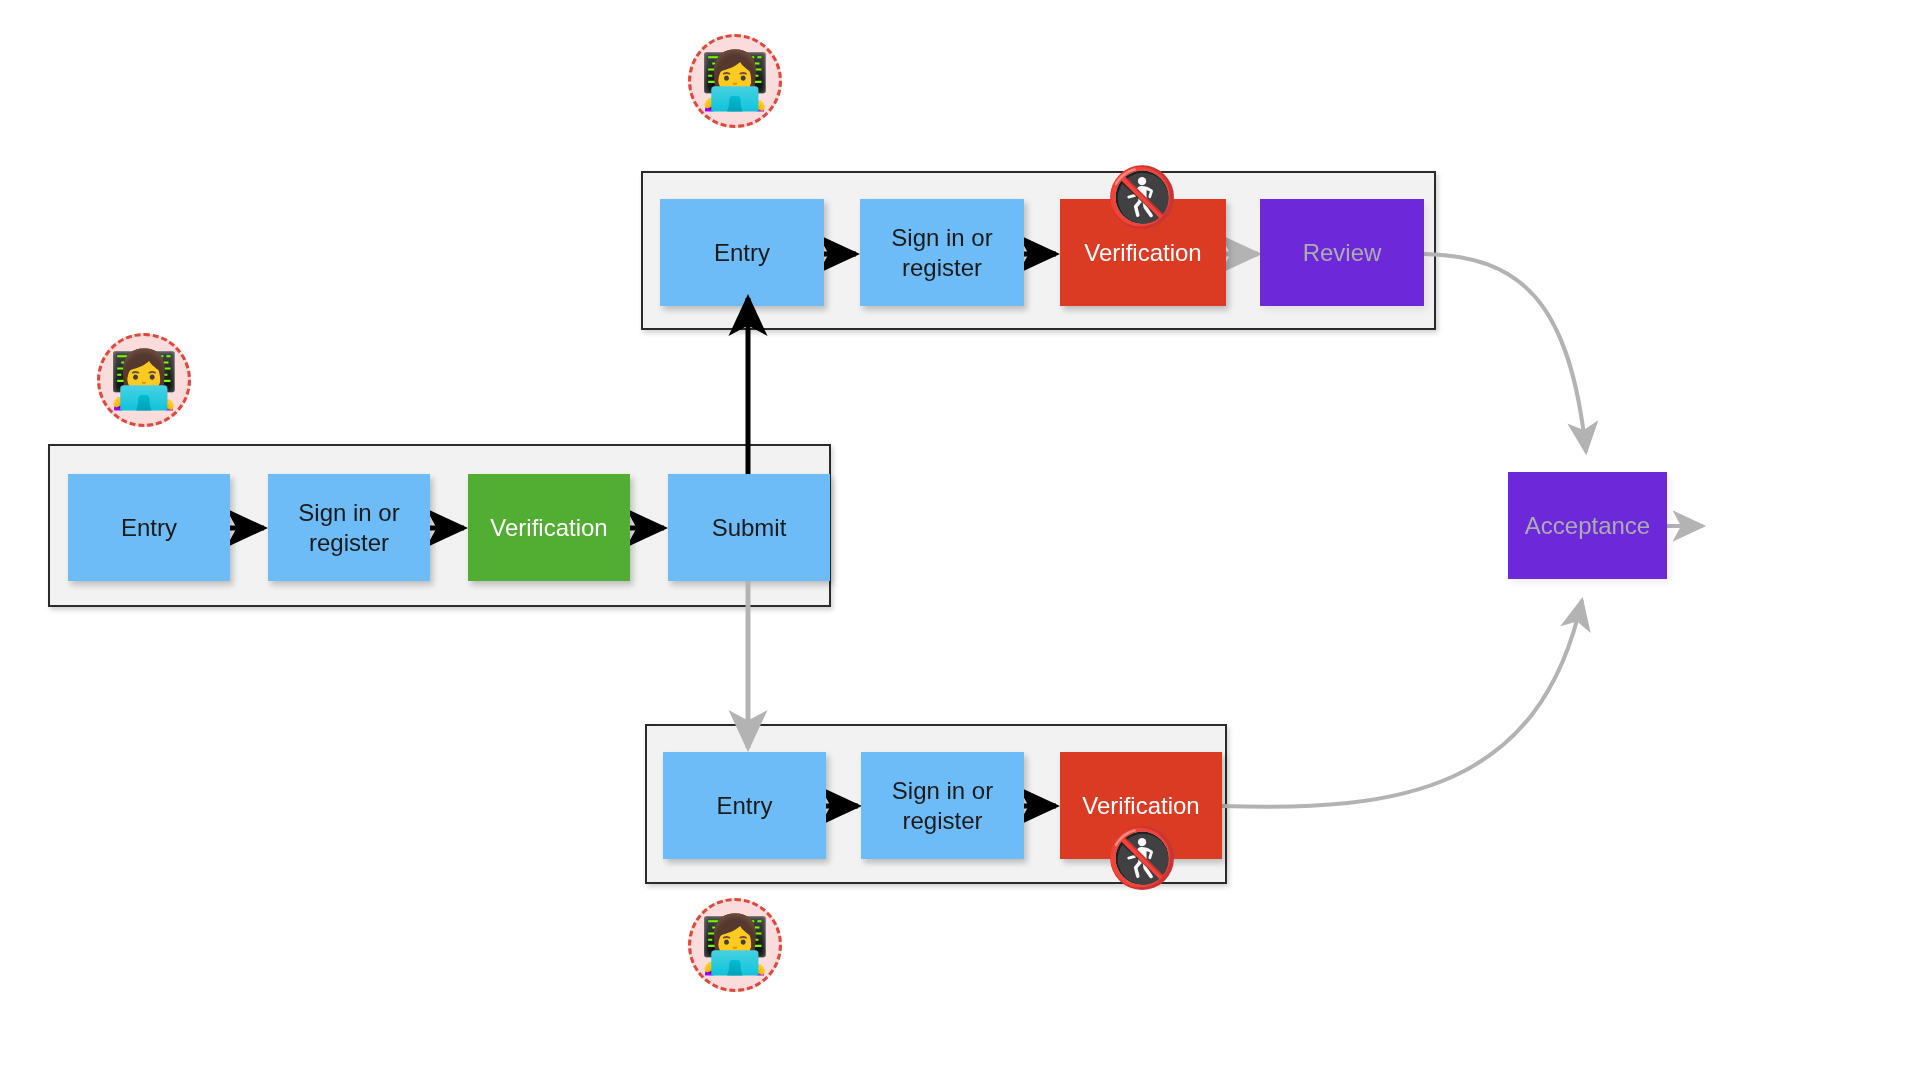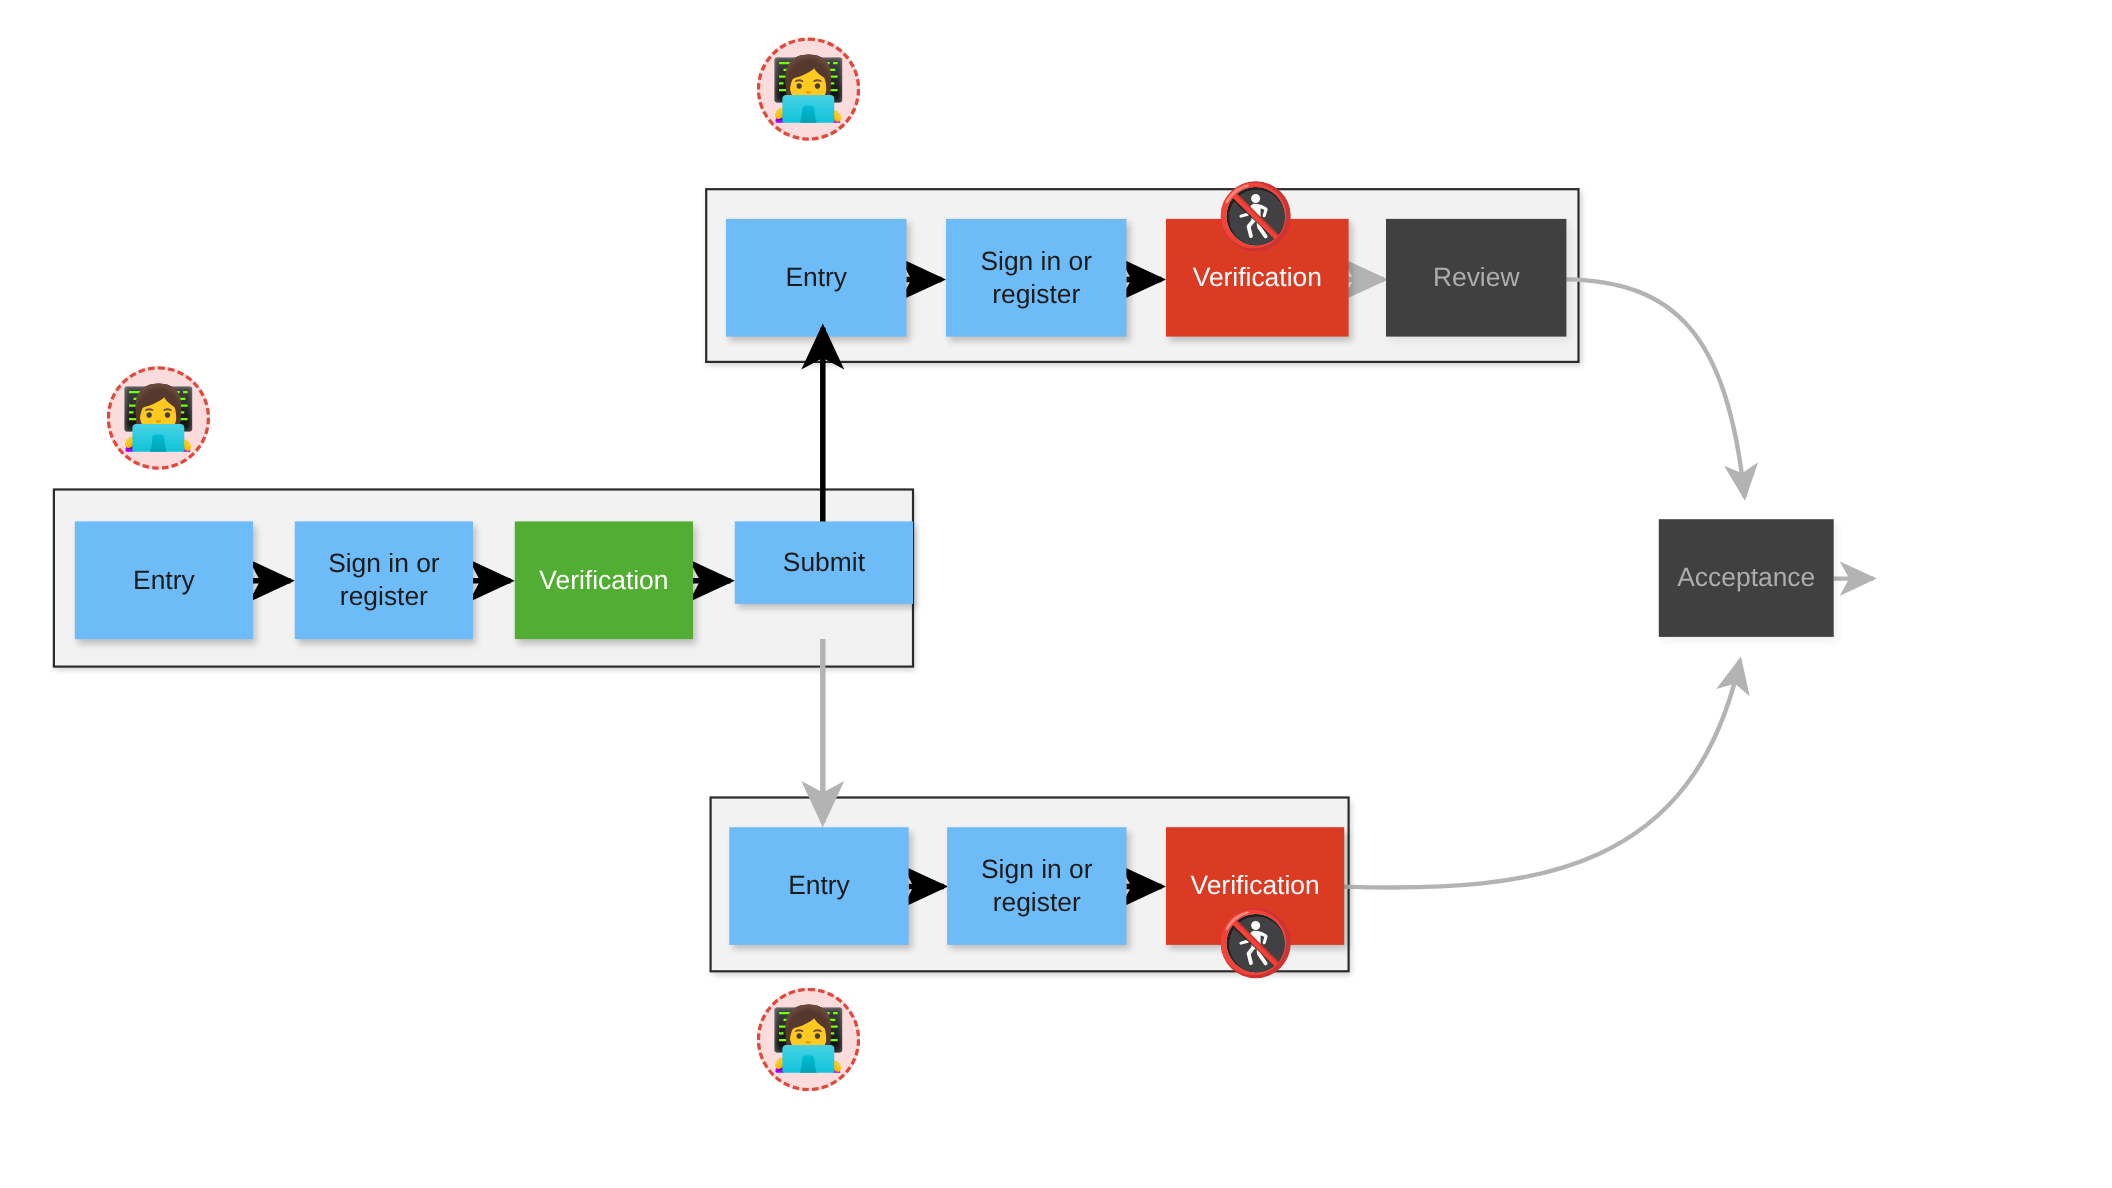--- a/index.html
+++ b/index.html
@@ -27,21 +27,21 @@
     justify-content:center;
     text-align:center;
     line-height:1.22;
     font-size:24px;
     color:#1a1a1a;
     z-index:6;
   }
   .box.blue   { background:#6ebcf7; box-shadow:3px 4px 6px rgba(0,0,0,0.22); }
   .box.red    { background:#dc3b23; color:#ffffff; box-shadow:3px 4px 6px rgba(0,0,0,0.22); }
   .box.green  { background:#52ae32; color:#ffffff; box-shadow:3px 4px 6px rgba(0,0,0,0.22); }
-  .box.faded  { background:#404040; color:#adadad; box-shadow:3px 4px 7px rgba(0,0,0,0.07); }
+  .box.faded  { background:#6d28d9; color:#adadad; box-shadow:3px 4px 7px rgba(0,0,0,0.07); }
 
   
   .avatar {
     position:absolute;
     width:94px; height:94px;
     border-radius:50%;
     background:#fadcdc;
     border:3px dashed #e0483c;
     display:flex; align-items:center; justify-content:center;
     font-size:56px; line-height:1;
@@ -146,21 +146,21 @@
 
   <div class="box blue" style="left:268px; top:474px; width:162px; height:107px; white-space:pre-line;">
     <span>Sign in or
 register</span>
   </div>
 
   <div class="box green" style="left:468px; top:474px; width:162px; height:107px;">
     <span>Verification</span>
   </div>
 
-  <div class="box blue" style="left:668px; top:474px; width:162px; height:75px;">
+  <div class="box blue" style="left:668px; top:474px; width:162px; height:107px;">
     <span>Submit</span>
   </div>
 
   <div class="box blue" style="left:663px; top:752px; width:163px; height:107px;">
     <span>Entry</span>
   </div>
 
   <div class="box blue" style="left:861px; top:752px; width:163px; height:107px; white-space:pre-line;">
     <span>Sign in or
 register</span>

